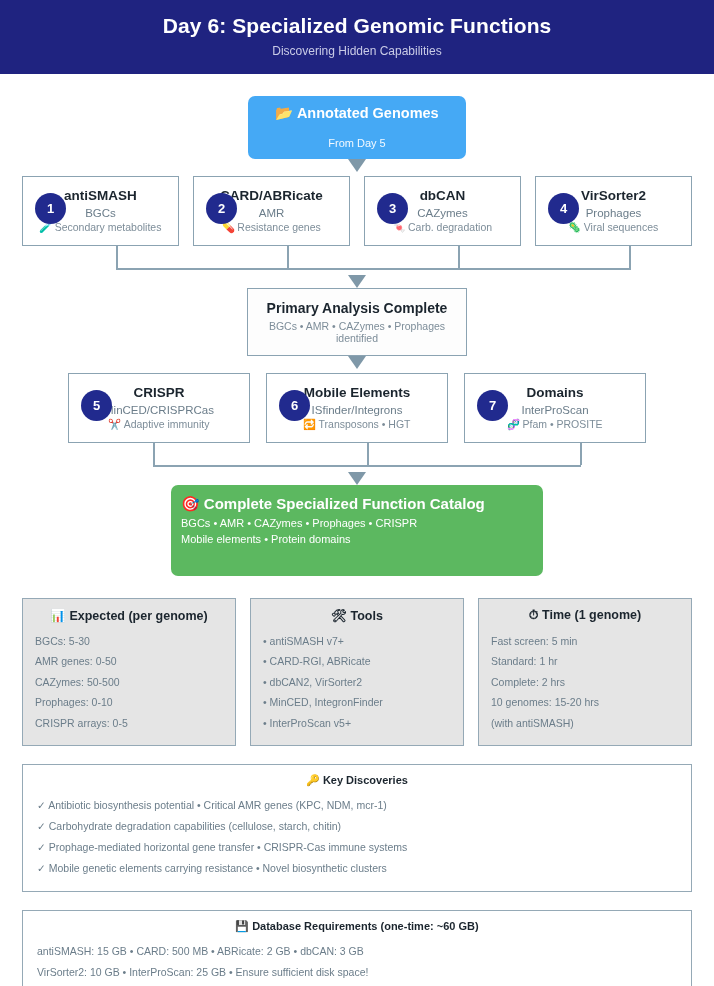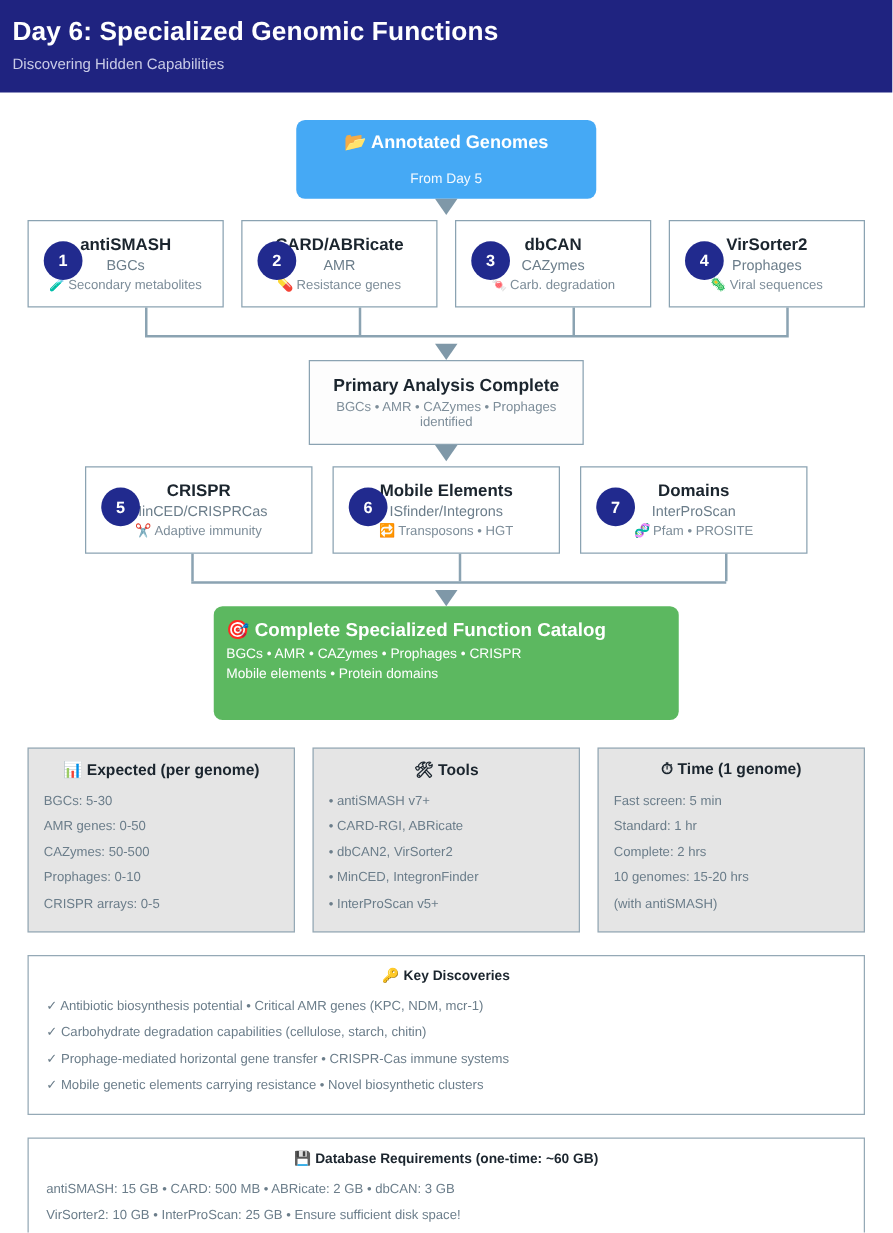--- a/index.html
+++ b/index.html
@@ -11,21 +11,21 @@
     font-family: "Liberation Sans", sans-serif;
     color: #2c3e50;
     overflow: hidden;
     position: relative;
   }
 
   
   .header {
     background: #1f2380;
     padding: 14px 10px 16px 10px;
-    text-align: left;
+    text-align: center;
   }
   .header h1 {
     margin: 0 0 6px 0;
     font-size: 21px;
     font-weight: bold;
     color: #ffffff;
     letter-spacing: .1px;
   }
   .header .sub {
     font-size: 12px;
@@ -40,21 +40,21 @@
     width: 0; height: 0;
     margin: 0 auto;
     border-left: 9px solid transparent;
     border-right: 9px solid transparent;
     border-top: 13px solid #7f98a8;
   }
 
   
   .src-wrap { margin-top: 22px; }
   .src-box {
-    width: 240px;
+    width: 218px;
     margin: 0 auto;
     background: #45a9f5;
     border-radius: 7px;
     padding: 9px 10px 10px 10px;
     color: #ffffff;
     text-align: center;
   }
   .src-box .t { font-size: 14.5px; font-weight: bold; }
   .src-box .s { font-size: 11px; margin-top: 15px; color:#f2f9ff; }
 

